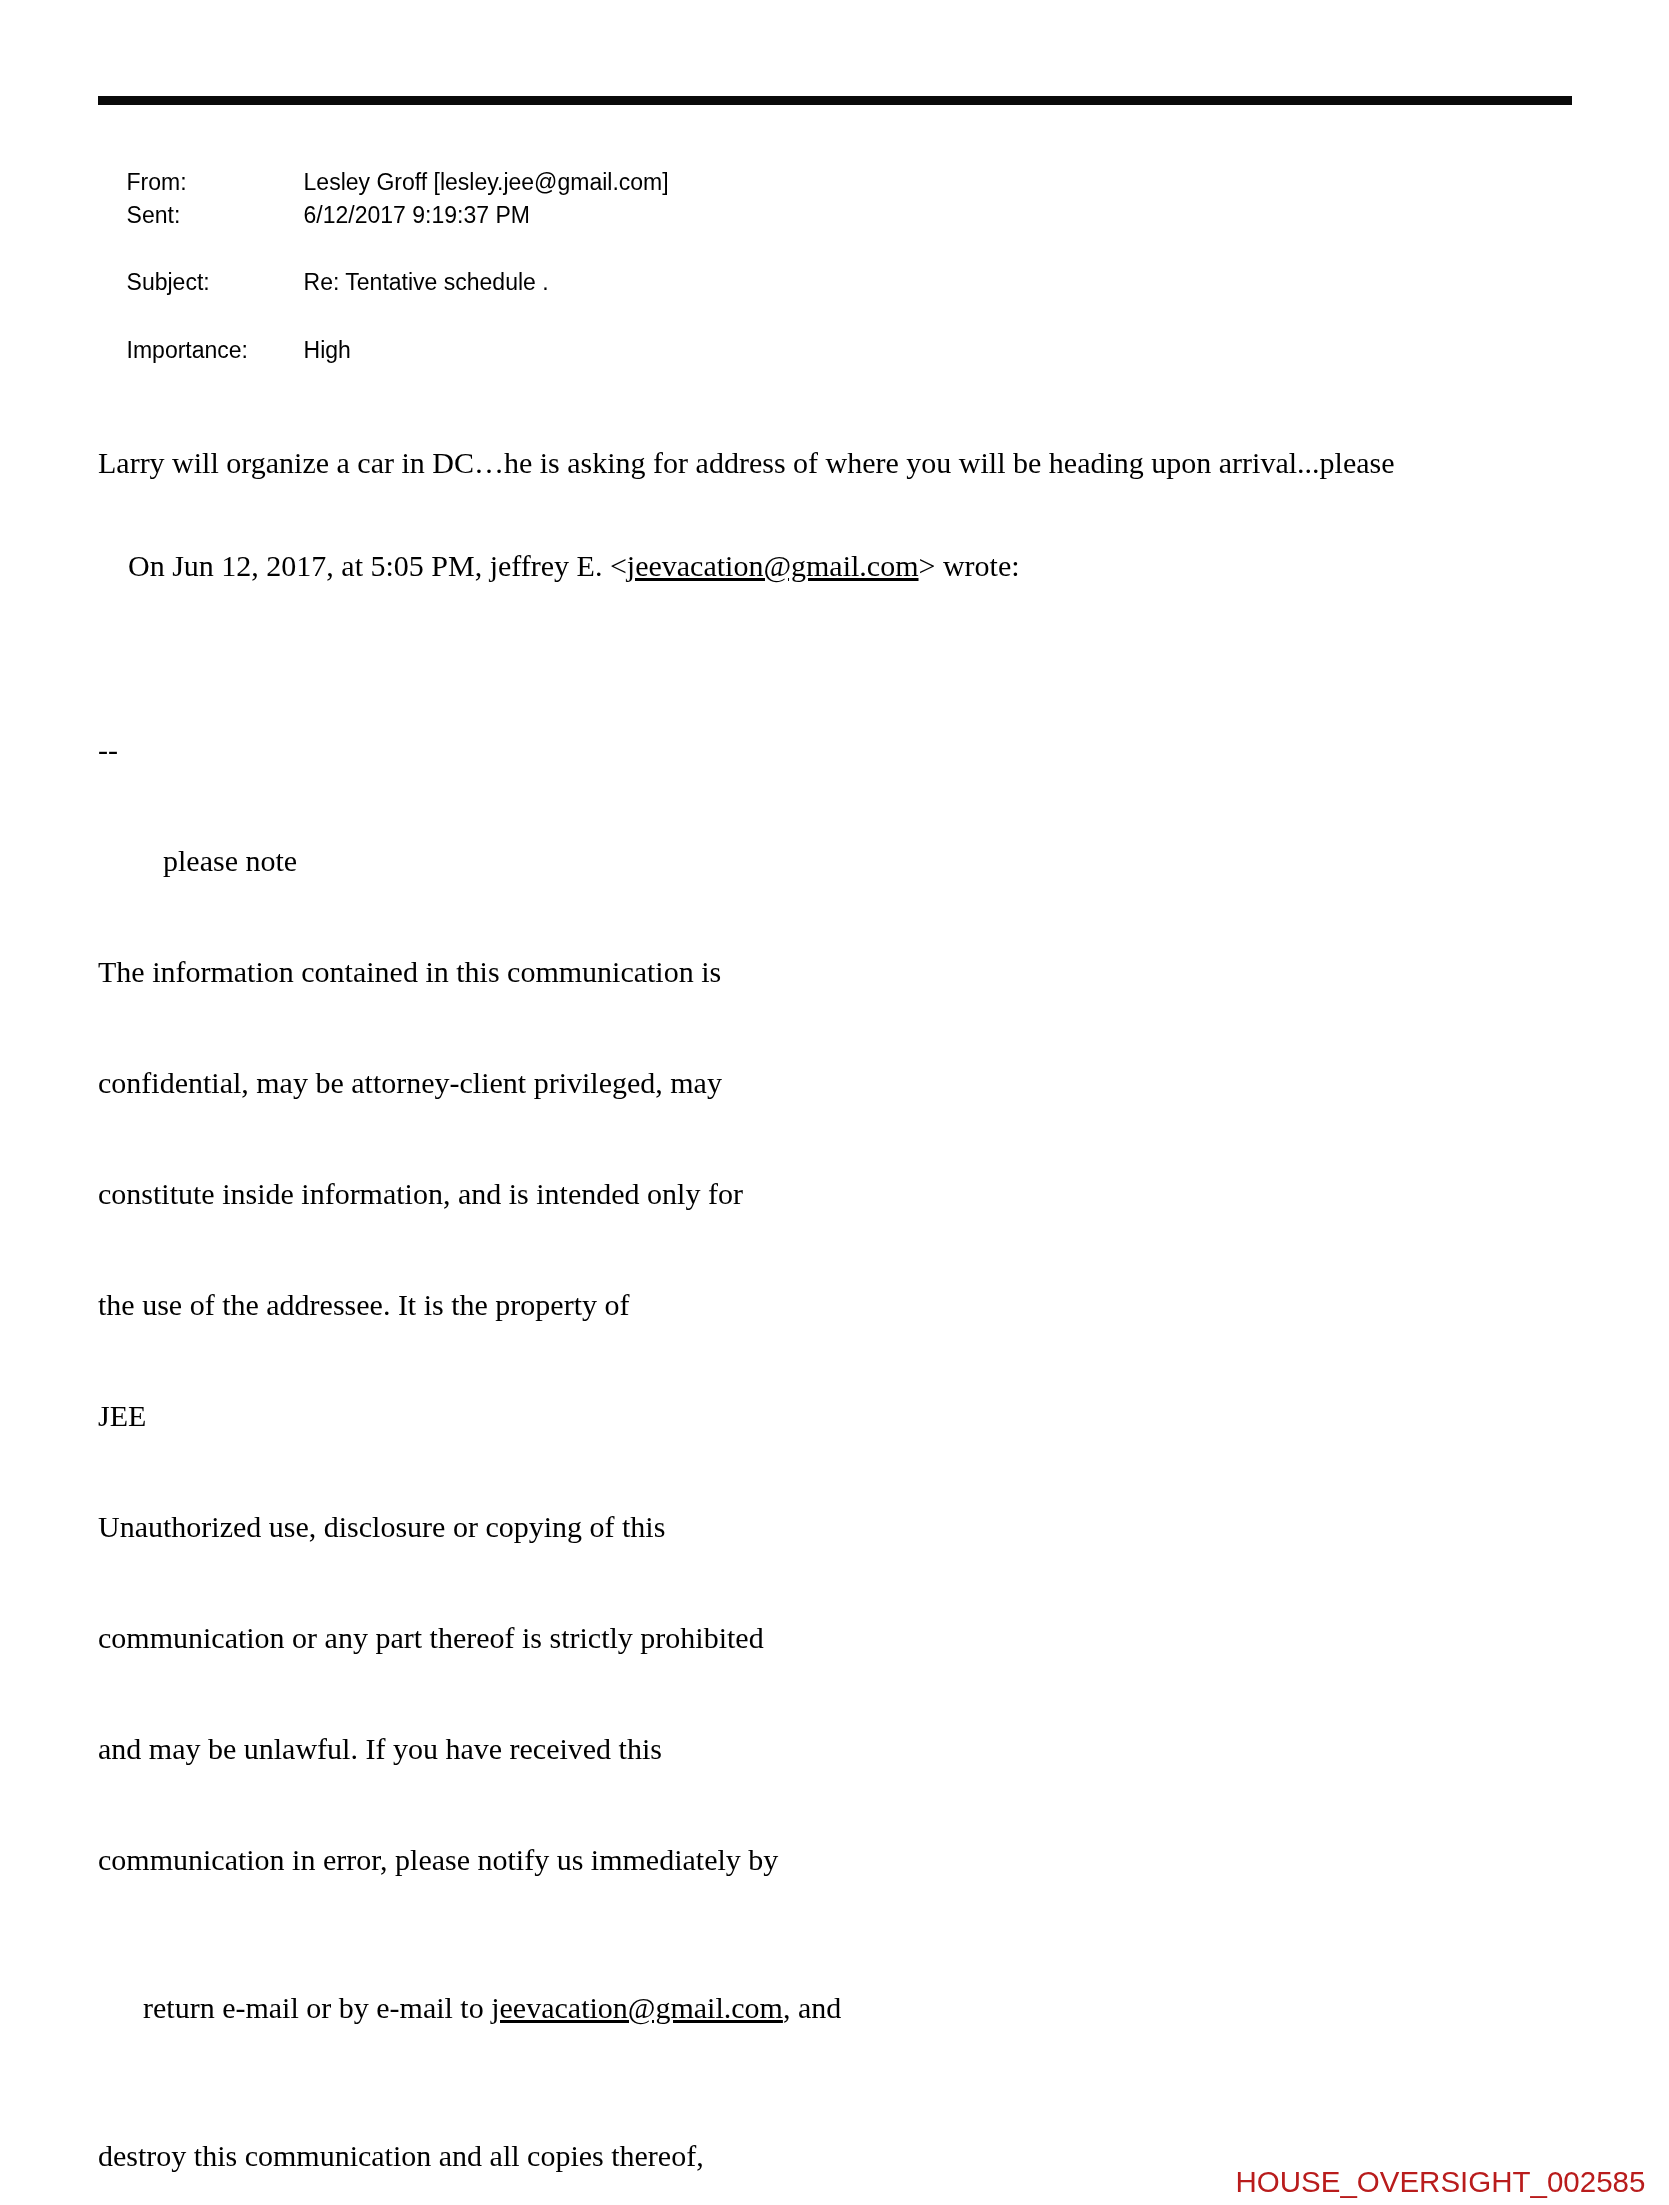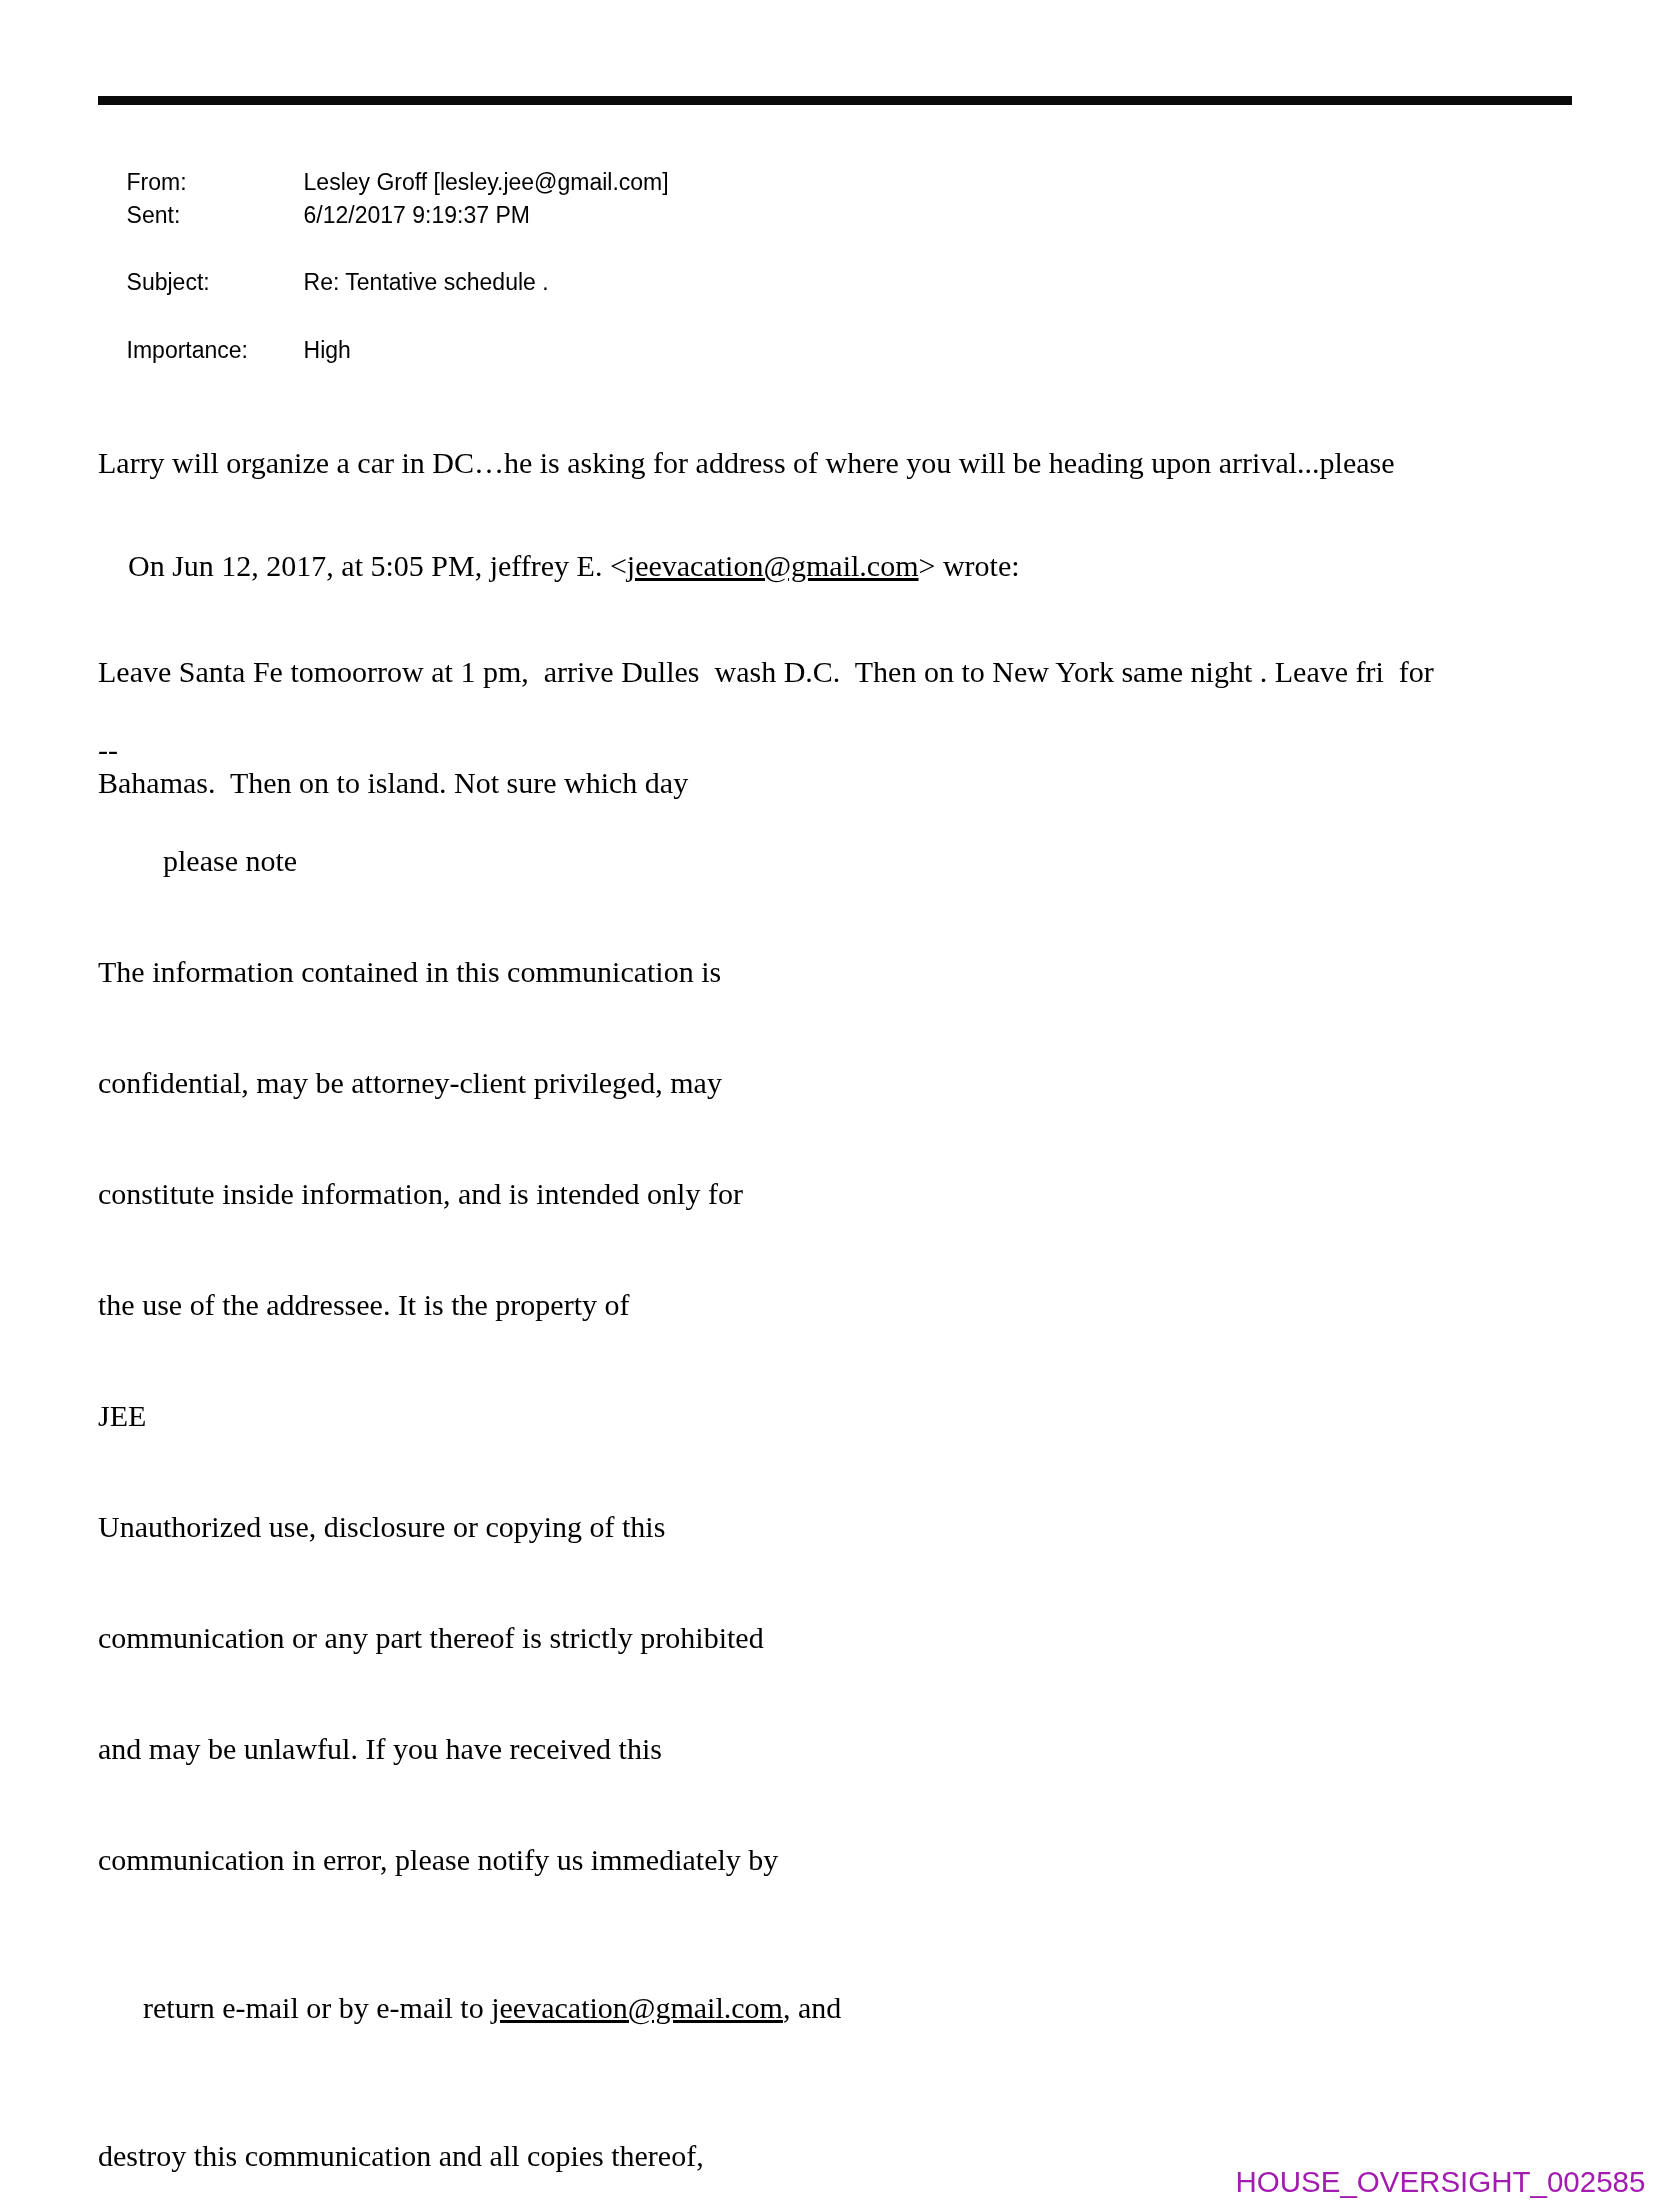--- a/index.html
+++ b/index.html
@@ -65,21 +65,21 @@
   }
   
   .footer {
     position: absolute;
     top: 2165px;
     right: 23.6px;
     font-family: "Liberation Sans", sans-serif;
     font-size: 29.5px;
     line-height: 33px;
     letter-spacing: 0px;
-    color: #a21caf;
+    color: #b91c1c;
   }
 </style>
 </head>
 <body>
 
 <div class="page">
 
   <div class="top-rule"></div>
 
   <div class="hdr-row row-from">
@@ -96,24 +96,20 @@
   </div>
 
   <div class="bodyblock para-larry">
     <div>Larry will organize a car in DC…he is asking for address of where you will be heading upon arrival...please</div>
   </div>
 
   <div class="bodyblock quote-intro">
     <span>On Jun 12, 2017, at 5:05 PM, jeffrey E. &lt;</span><span class="email-link">jeevacation@gmail.com</span><span>&gt; wrote:</span>
   </div>
 
-  <div class="bodyblock para-leave">
-    <div>Leave Santa Fe tomoorrow at 1 pm,  arrive Dulles  wash D.C.  Then on to New York same night . Leave fri  for</div>
-    <div>Bahamas.  Then on to island. Not sure which day</div>
-  </div>
 
   <div class="bodyblock tail">
     <div>--</div>
     <div class="note-line">please note</div>
     <div>The information contained in this communication is</div>
     <div>confidential, may be attorney-client privileged, may</div>
     <div>constitute inside information, and is intended only for</div>
     <div>the use of the addressee. It is the property of</div>
     <div>JEE</div>
     <div>Unauthorized use, disclosure or copying of this</div>

